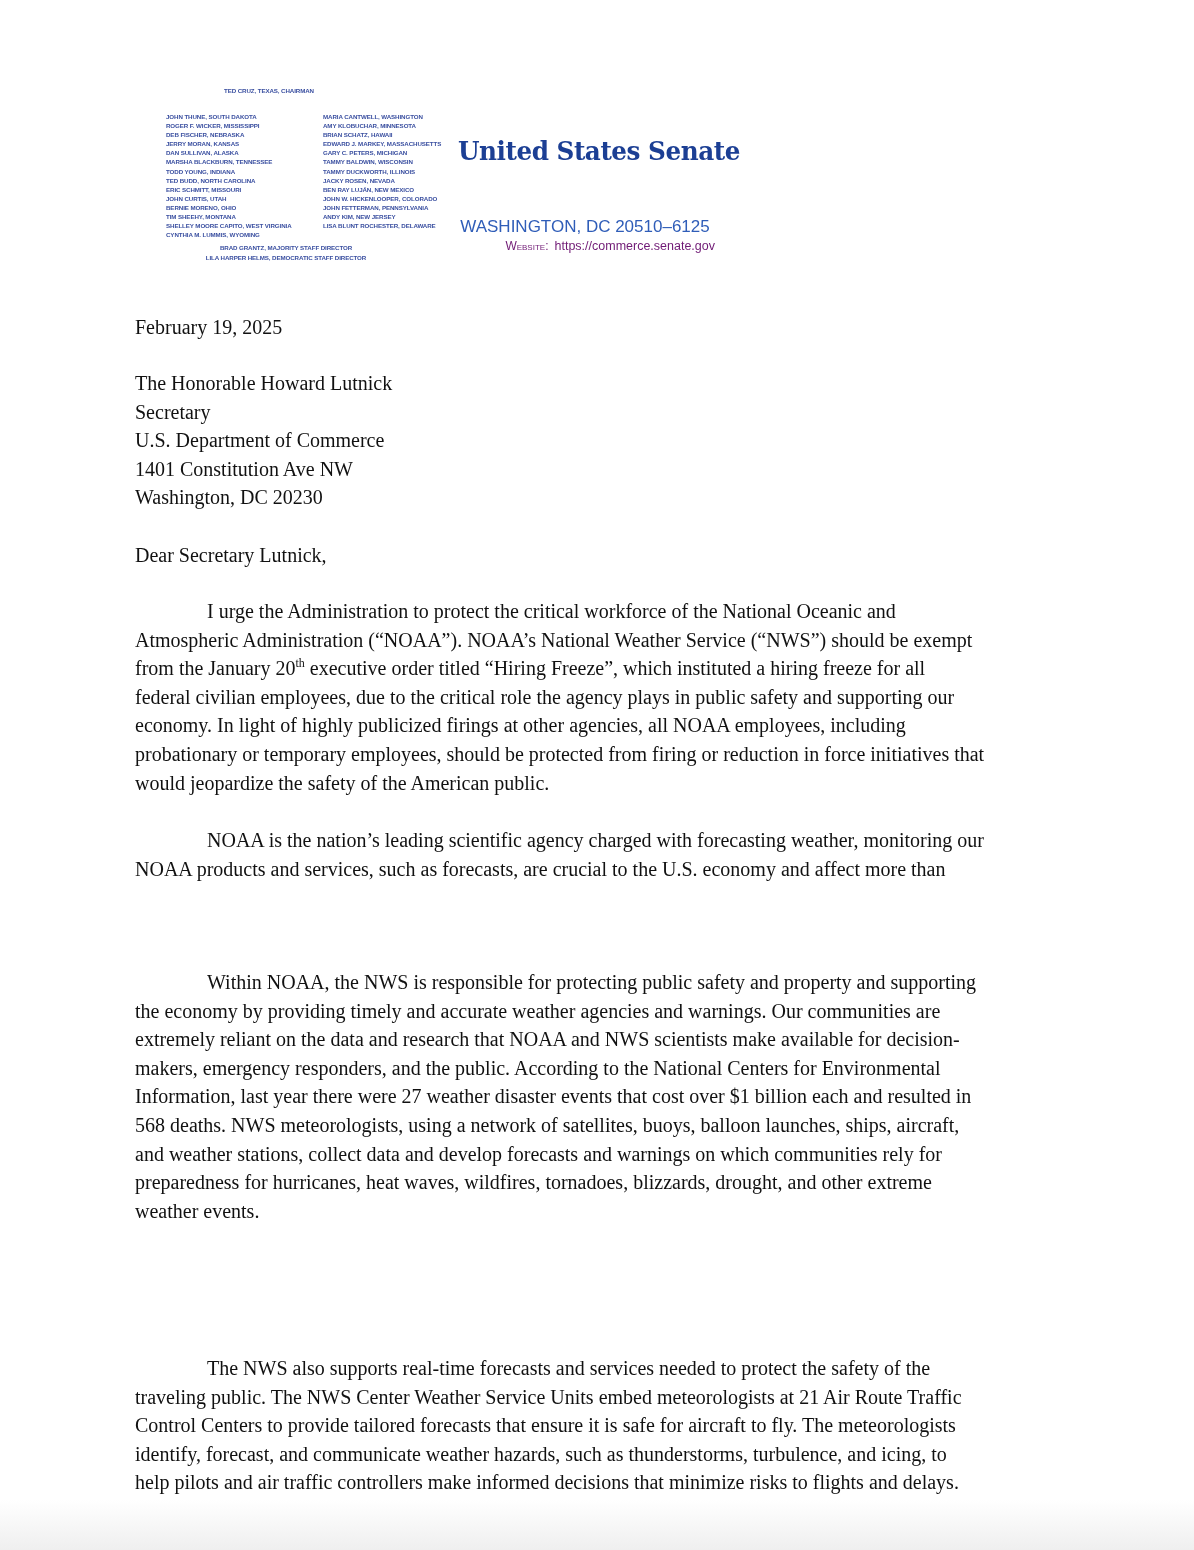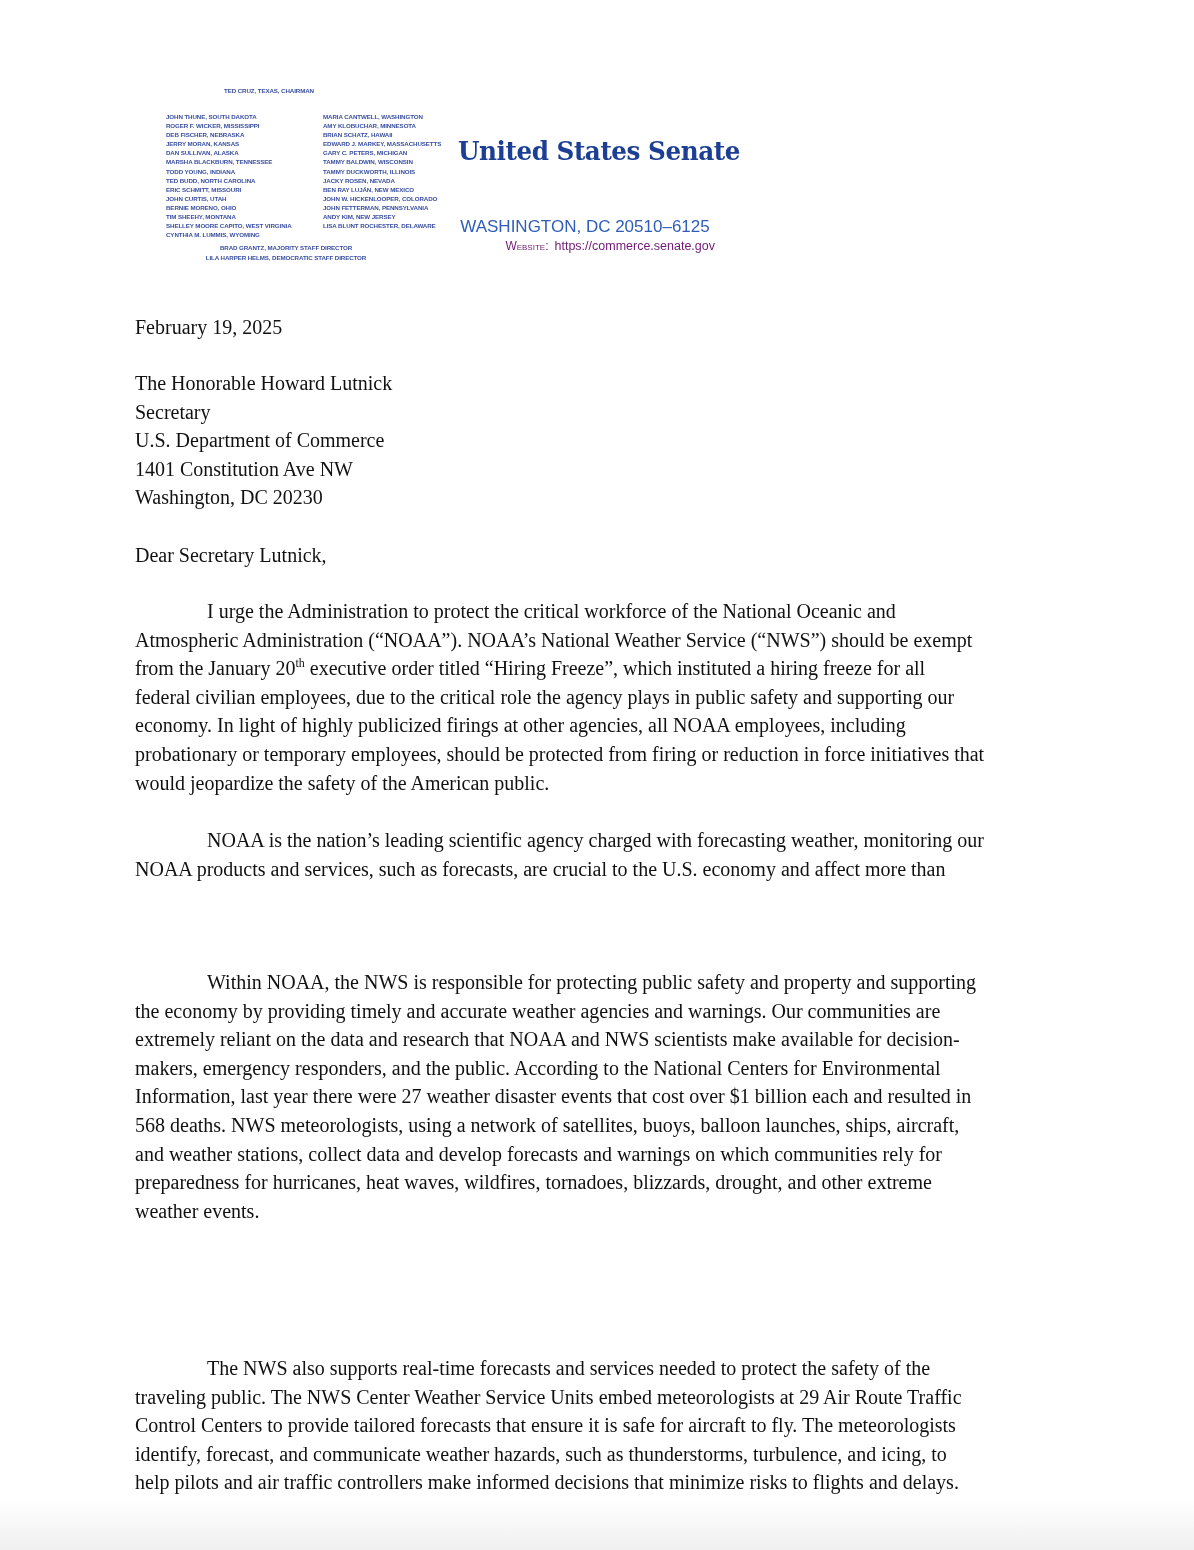--- a/index.html
+++ b/index.html
@@ -131,17 +131,17 @@
   <span class="line">makers, emergency responders, and the public. According to the National Centers for Environmental</span>
   <span class="line">Information, last year there were 27 weather disaster events that cost over $1 billion each and resulted in</span>
   <span class="line">568 deaths. NWS meteorologists, using a network of satellites, buoys, balloon launches, ships, aircraft,</span>
   <span class="line">and weather stations, collect data and develop forecasts and warnings on which communities rely for</span>
   <span class="line">preparedness for hurricanes, heat waves, wildfires, tornadoes, blizzards, drought, and other extreme</span>
   <span class="line">weather events.</span>
 </div>
 
 <div class="text para p4">
   <span class="line indent">The NWS also supports real-time forecasts and services needed to protect the safety of the</span>
-  <span class="line">traveling public. The NWS Center Weather Service Units embed meteorologists at 29 Air Route Traffic</span>
+  <span class="line">traveling public. The NWS Center Weather Service Units embed meteorologists at 21 Air Route Traffic</span>
   <span class="line">Control Centers to provide tailored forecasts that ensure it is safe for aircraft to fly. The meteorologists</span>
   <span class="line">identify, forecast, and communicate weather hazards, such as thunderstorms, turbulence, and icing, to</span>
   <span class="line">help pilots and air traffic controllers make informed decisions that minimize risks to flights and delays.</span>
 </div>
 
 </body></html>

